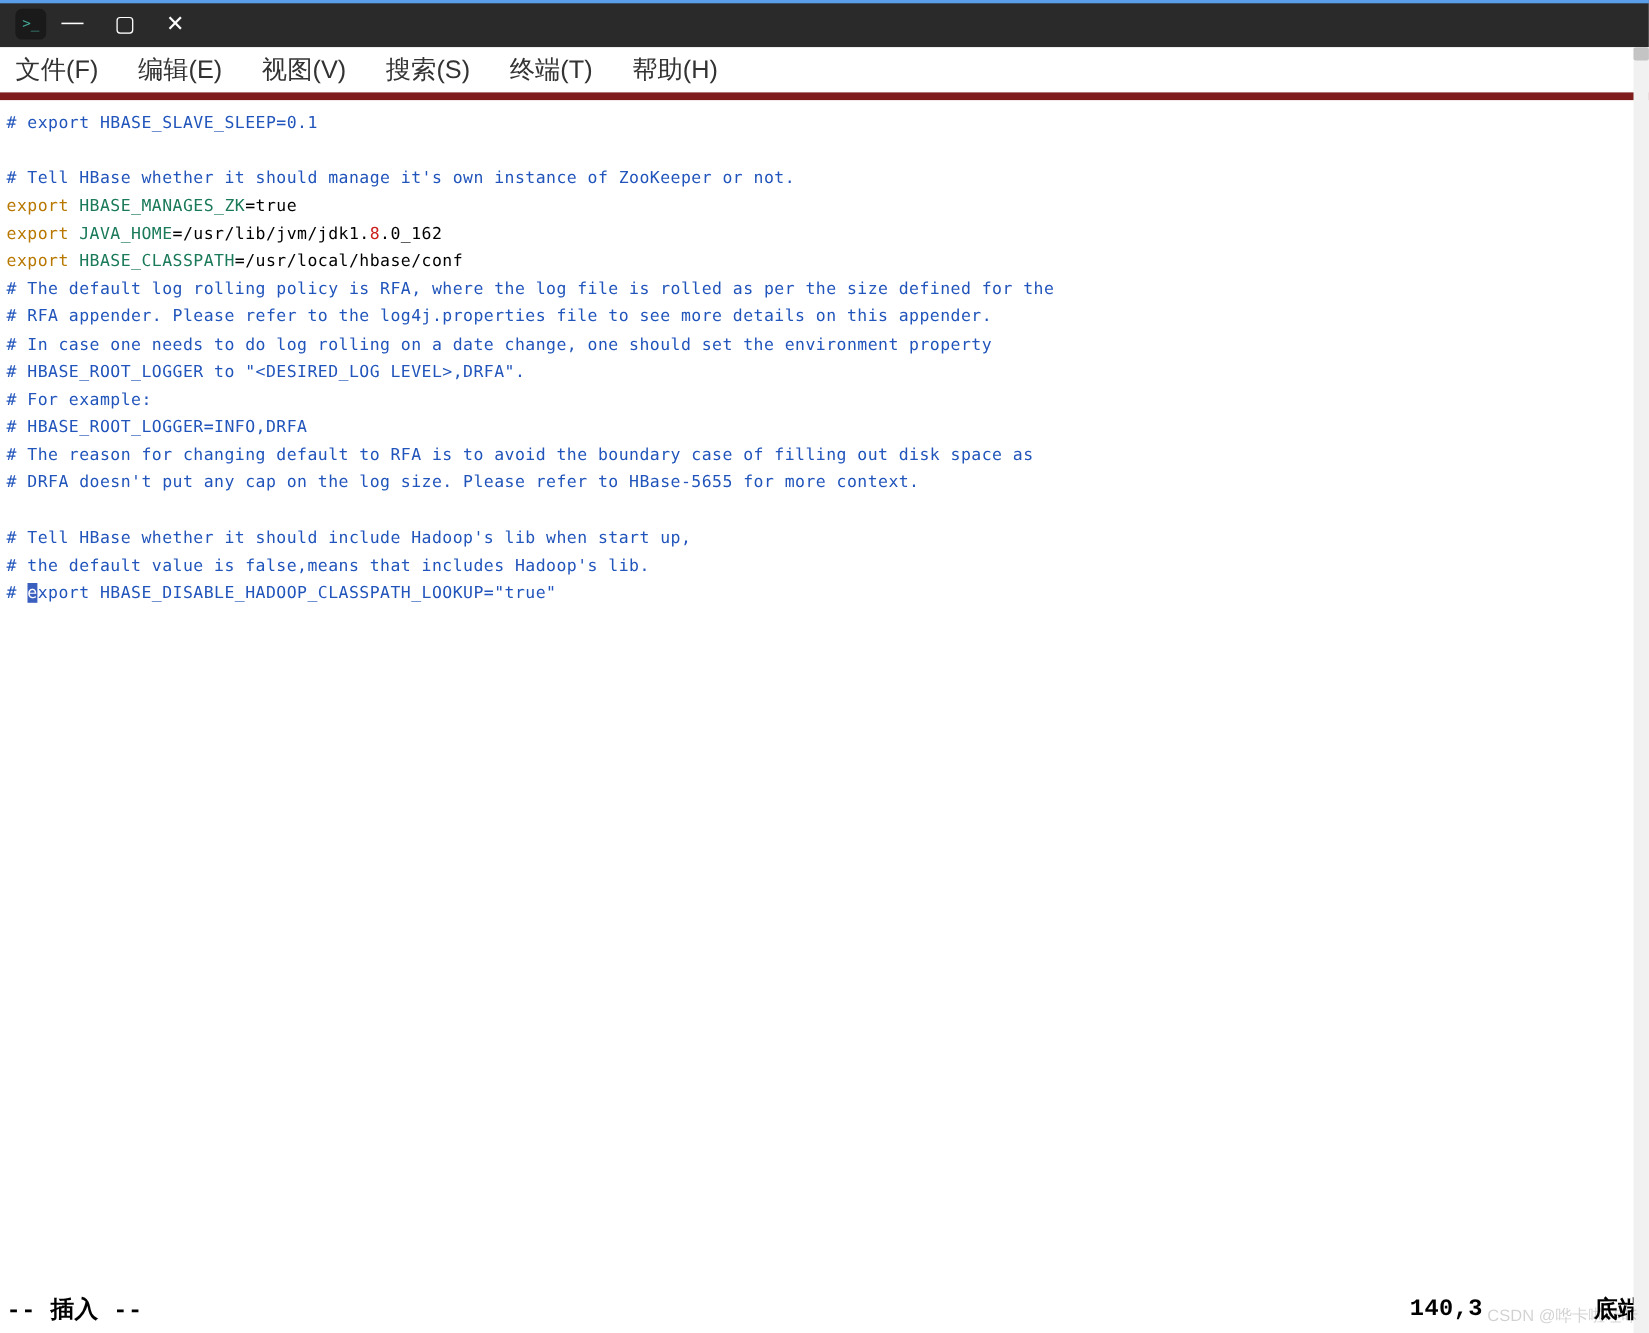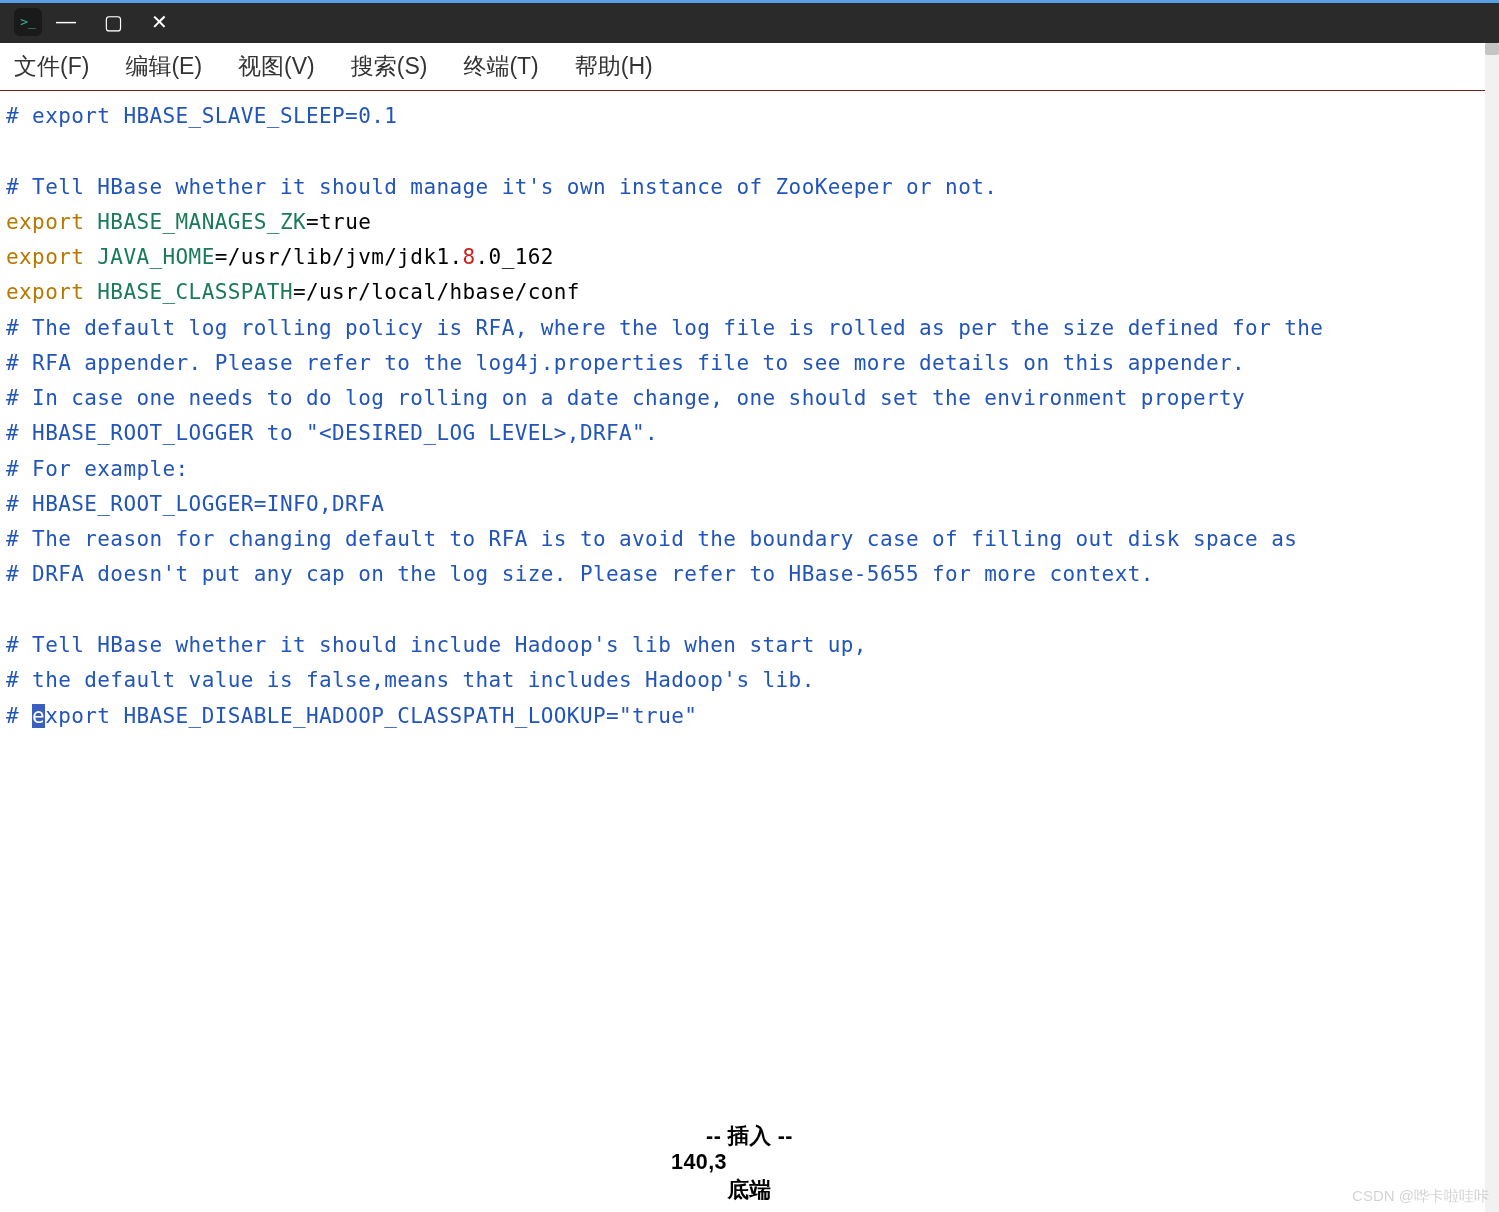--- a/index.html
+++ b/index.html
@@ -43,48 +43,47 @@
     .menu-bar {
       background: #ffffff;
       height: 48px;
       display: flex;
       align-items: center;
       padding: 0 8px;
       gap: 24px;
       font-family: sans-serif;
       font-size: 23px;
       color: #333;
-      border-bottom: 1px solid #7f1d1d;
+      border-bottom: 7px solid #7f1d1d;
     }
     .menu-item { cursor: pointer; padding: 2px 6px; }
     .editor {
       flex: 1;
       padding: 8px 6px;
       white-space: pre-wrap;
       word-break: break-all;
       line-height: 1.68;
       font-family: "DejaVu Sans Mono", "Consolas", monospace;
-      font-size: 21px;
+      font-size: 15px;
       letter-spacing: 0.4px;
       overflow: hidden;
     }
     .c-comment { color: #2255bb; }
     .c-keyword { color: #b87800; }
     .c-var { color: #1a7a5a; }
     .c-num { color: #cc2020; }
     .cursor { background: #3a5fbf; color: #fff; }
     .status-bar {
       display: flex;
       align-items: center;
       padding: 2px 6px 8px 6px;
-      font-family: Liberation Sans, sans-serif;
+      font-family: Liberation Mono, monospace;
       font-size: 21.5px;
       font-weight: bold;
       letter-spacing: 0.4px;
-      flex-direction: column;
     }
     .status-mode { flex: 0 0 auto; }
     .status-spacer { flex: 1; }
     .status-pos { margin-right: 101px; }
     .watermark {
       position: absolute;
       right: 10px;
       bottom: 6px;
       color: rgba(0,0,0,0.18);
       font-family: sans-serif;

